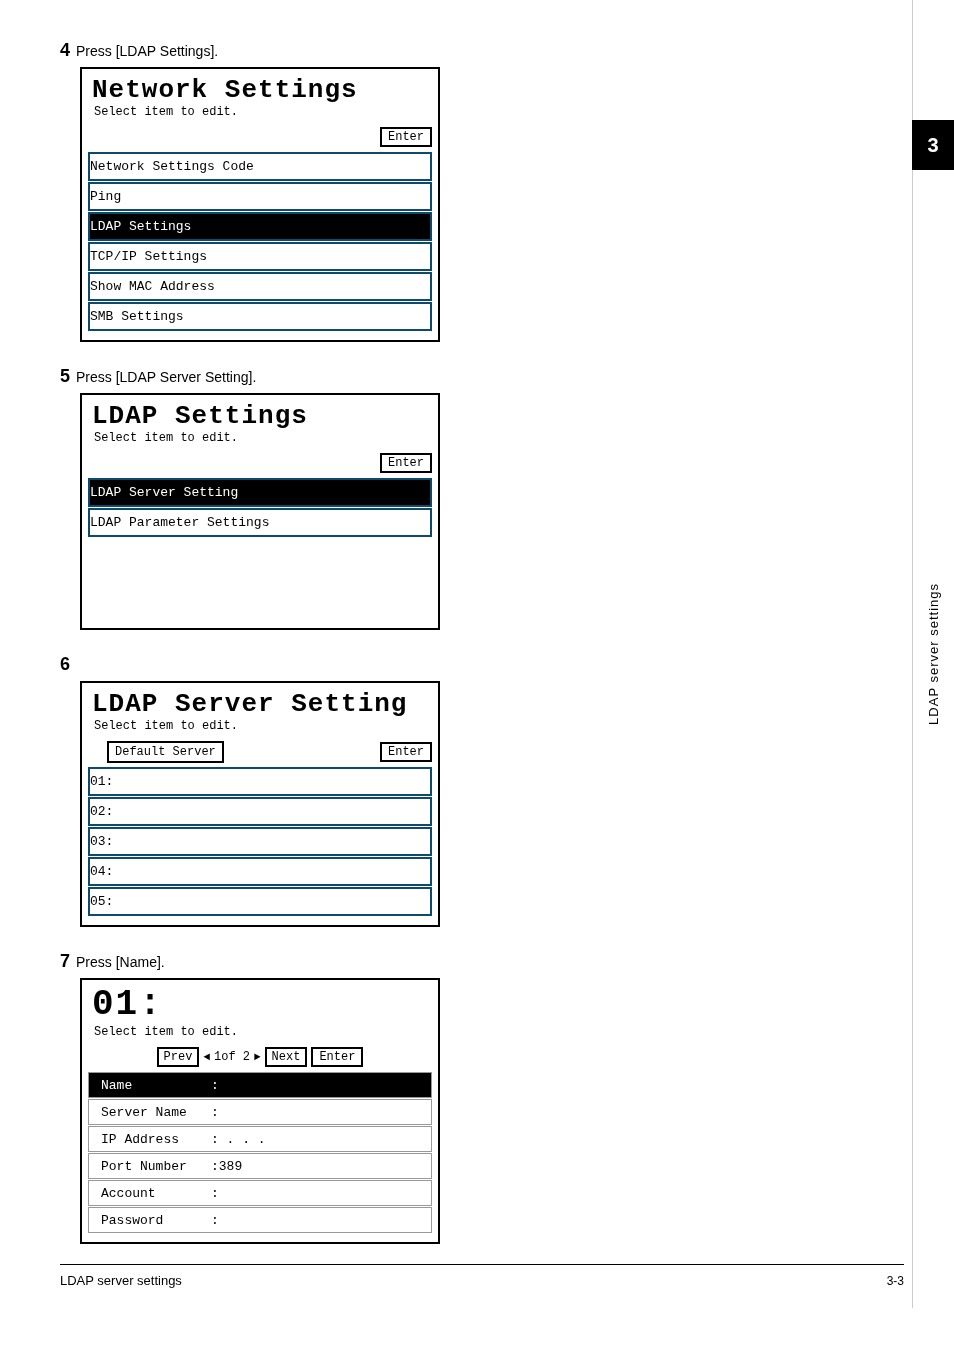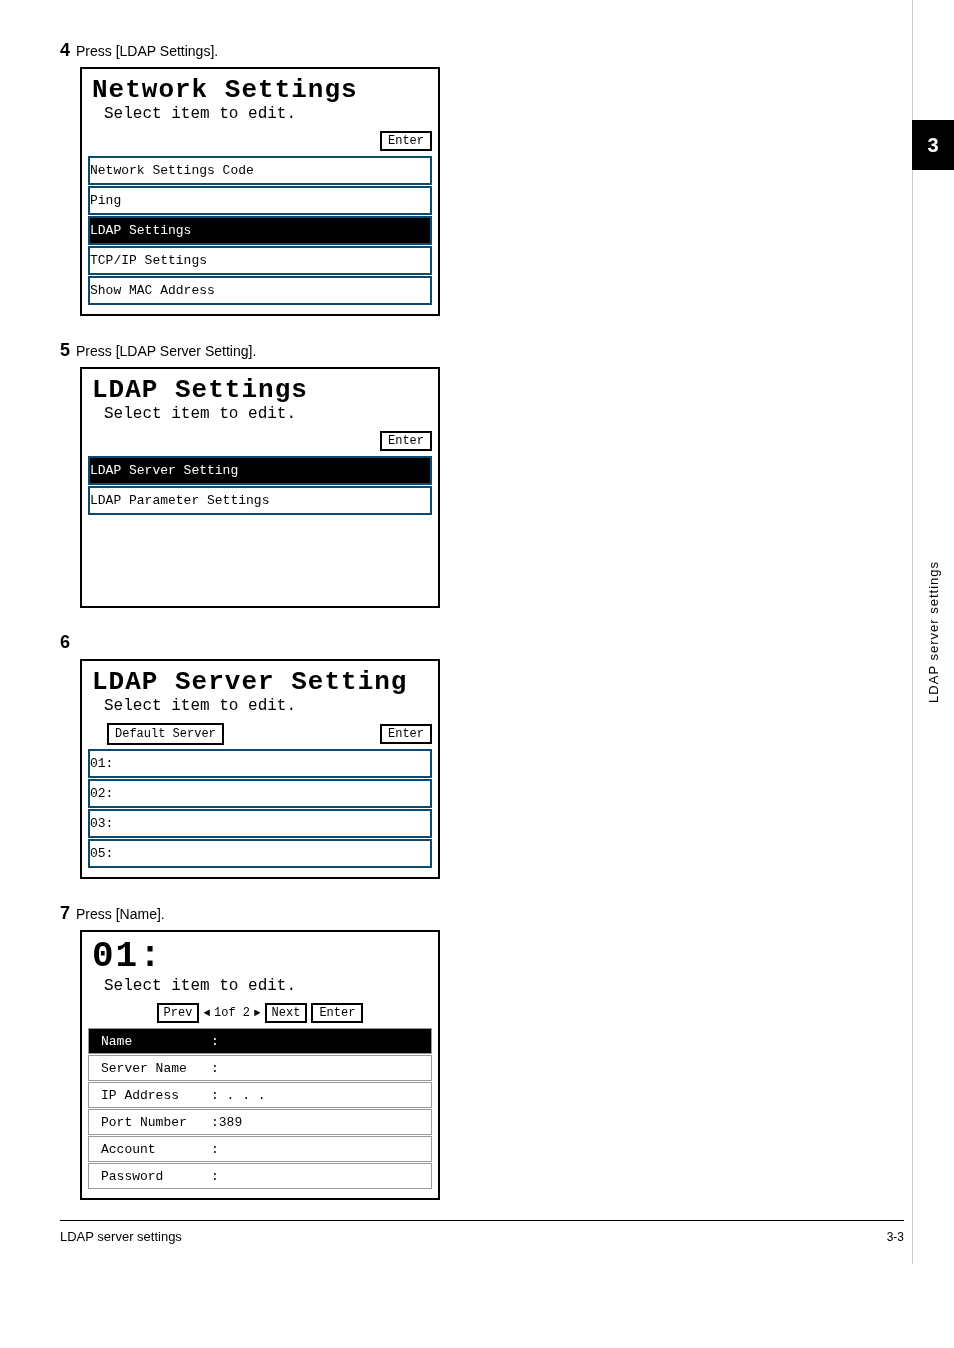--- a/index.html
+++ b/index.html
@@ -88,23 +88,23 @@
       margin-bottom: 24px;
     }
     .panel-title-large {
       font-size: 26px;
       font-family: 'Courier New', Courier, monospace;
       font-weight: bold;
       padding: 6px 10px 0px 10px;
       letter-spacing: 1px;
     }
     .panel-subtitle {
-      font-size: 16px;
-      font-family: 'Courier New', Courier, monospace;
-      padding: 0 10px 4px 22px;
+      font-size: 12px;
+      font-family: 'Courier New', Courier, monospace;
+      padding: 0 10px 4px 12px;
     }
 
     .panel-enter-row {
       display: flex;
       justify-content: flex-end;
       padding: 4px 6px;
     }
     .enter-btn {
       border: 2px solid #000;
       font-size: 12px;
@@ -235,20 +235,21 @@
       <div class="panel-title-large">Network Settings</div>
       <div class="panel-subtitle">Select item to edit.</div>
       <div class="panel-enter-row">
         <div class="enter-btn">Enter</div>
       </div>
       <div class="menu-item">Network Settings Code</div>
       <div class="menu-item">Ping</div>
       <div class="menu-item selected">LDAP Settings</div>
       <div class="menu-item">TCP/IP Settings</div>
       <div class="menu-item">Show MAC Address</div>
+      <div class="menu-item">SMB Settings</div>
       <div class="panel-spacer"></div>
     </div>
   </div>
 
   <div class="step">
     <div class="step-label">
       <span class="step-num">5</span>
       <span class="step-text">Press [LDAP Server Setting].</span>
     </div>
     <div class="ui-panel">
@@ -270,20 +271,21 @@
     <div class="ui-panel">
       <div class="panel-title-large">LDAP Server Setting</div>
       <div class="panel-subtitle">Select item to edit.</div>
       <div class="default-server-row">
         <div class="default-server-btn">Default Server</div>
         <div class="enter-btn">Enter</div>
       </div>
       <div class="menu-item">01:</div>
       <div class="menu-item">02:</div>
       <div class="menu-item">03:</div>
+      <div class="menu-item">04:</div>
       <div class="menu-item">05:</div>
       <div class="panel-spacer"></div>
     </div>
   </div>
 
   <div class="step">
     <div class="step-label">
       <span class="step-num">7</span>
       <span class="step-text">Press [Name].</span>
     </div>

